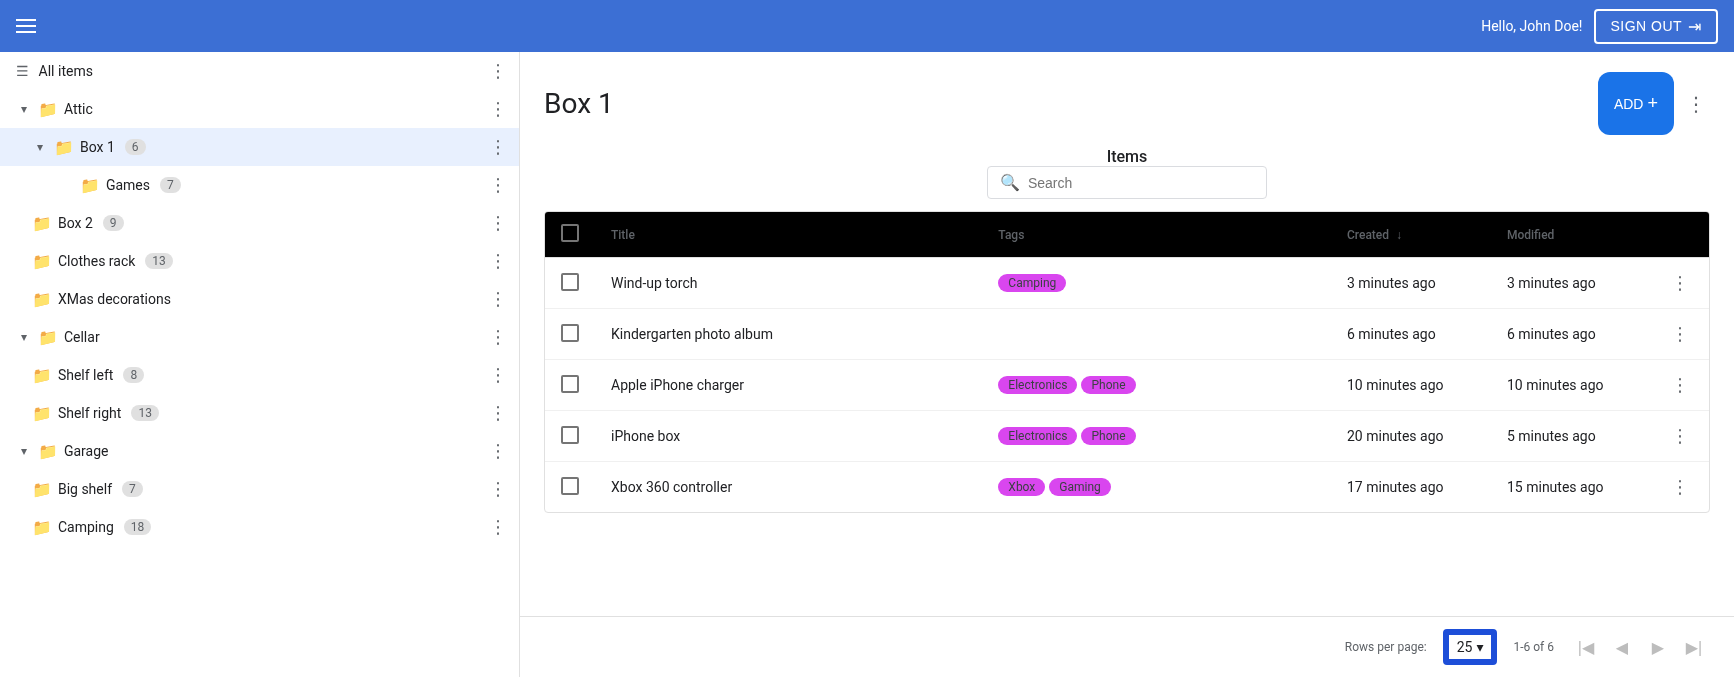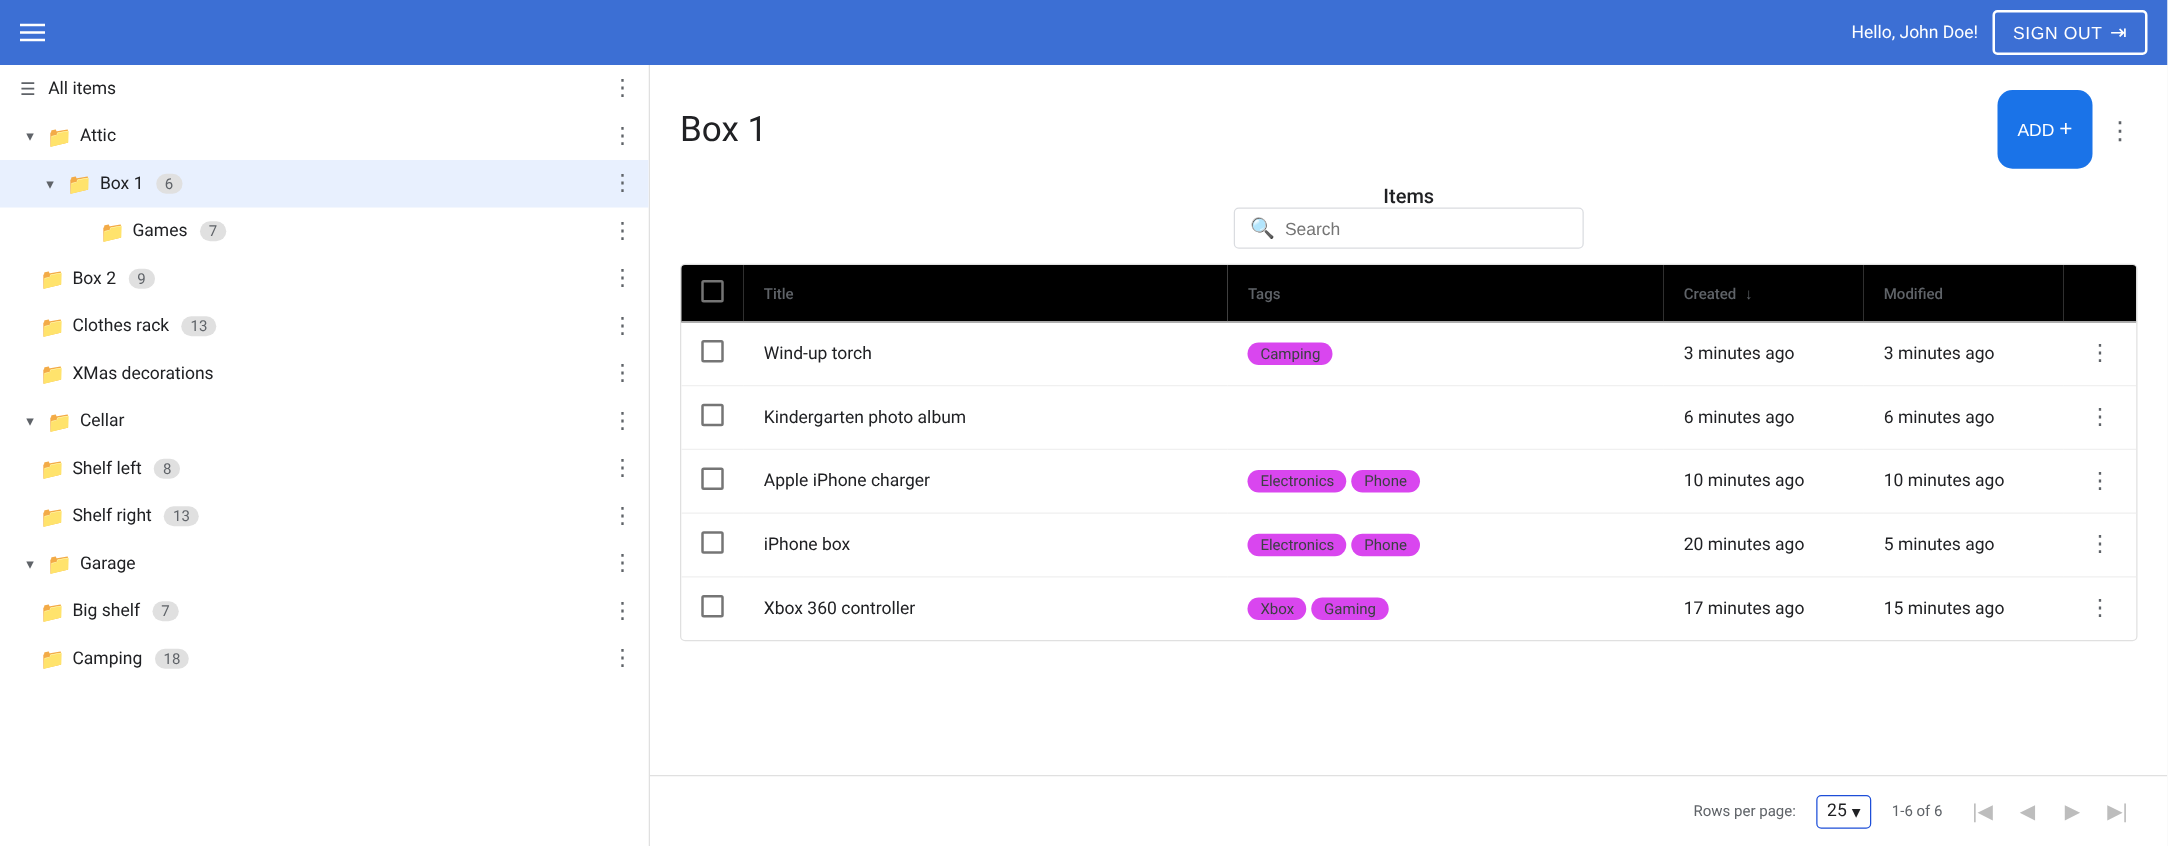--- a/index.html
+++ b/index.html
@@ -58,21 +58,21 @@
     .col-title { min-width: 200px; }
     .col-tags { min-width: 180px; }
     .col-created { width: 160px; }
     .col-modified { width: 160px; }
     .col-actions { width: 40px; }
     .sort-icon { display: inline; margin-left: 4px; font-size: 12px; }
 
     
     .pagination { display: flex; align-items: center; justify-content: flex-end; padding: 12px 24px; gap: 16px; border-top: 1px solid #e0e0e0; }
     .rows-label { font-size: 12px; color: #5f6368; }
-    .rows-select { display: flex; align-items: center; gap: 4px; border: 1px solid #1d4ed8; border-radius: 4px; padding: 4px 8px; cursor: pointer; font-size: 14px; color: #202124; }
+    .rows-select { display: flex; align-items: center; gap: 4px; border: 6px solid #1d4ed8; border-radius: 4px; padding: 4px 8px; cursor: pointer; font-size: 14px; color: #202124; }
     .page-info { font-size: 12px; color: #5f6368; }
     .page-nav { display: flex; align-items: center; gap: 4px; }
     .page-btn { width: 32px; height: 32px; display: flex; align-items: center; justify-content: center; border: none; background: transparent; cursor: pointer; color: #5f6368; border-radius: 50%; font-size: 16px; }
     .page-btn:disabled { color: #bdbdbd; cursor: default; }
   </style>
 </head>
 <body>
 
 <div class="topbar">
   <div class="topbar-left">

